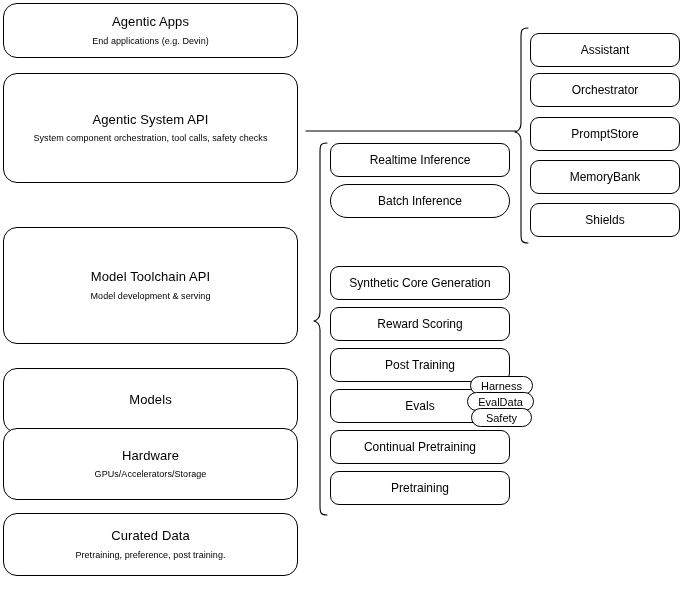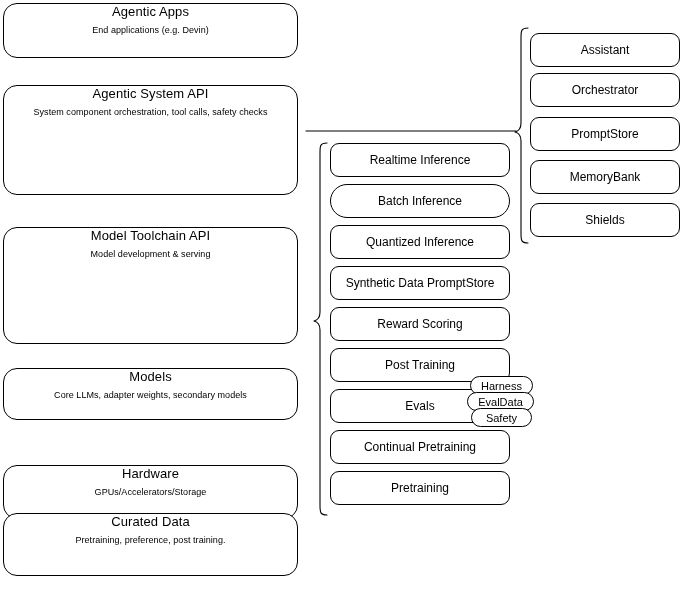--- a/index.html
+++ b/index.html
@@ -26,20 +26,21 @@
   
   .node {
     position: absolute;
     box-sizing: border-box;
     border: 1px solid #000000;
     border-radius: 12px;
     background: #ffffff;
     display: flex;
     flex-direction: column;
     align-items: center;
+    justify-content: center;
     text-align: center;
     line-height: 1.25;
   }
 
   
   .layer {
     left: 3px;
     width: 295px;
     border-radius: 14px;
   }
@@ -104,56 +105,52 @@
 </head>
 <body>
 
 <div id="diagram">
 
   <div class="node layer" style="top:3px;height:55px;">
     <div class="title">Agentic Apps</div>
     <div class="subtitle">End applications (e.g. Devin)</div>
   </div>
 
-  <div class="node layer" style="top:85px;height:110px;">
+  <div class="node layer" style="top:73px;height:110px;">
     <div class="title">Agentic System API</div>
     <div class="subtitle">System component orchestration, tool calls, safety checks</div>
   </div>
 
   <div class="node layer" style="top:227px;height:117px;">
     <div class="title">Model Toolchain API</div>
     <div class="subtitle">Model development &amp; serving</div>
   </div>
 
-  <div class="node layer" style="top:368px;height:52px;">
+  <div class="node layer" style="top:368px;height:65px;">
     <div class="title">Models</div>
-    <div class="subtitle">Core LLMs, adapter weights, secondary models</div>
-  </div>
-
-  <div class="node layer" style="top:465px;height:54px;">
+  </div>
+
+  <div class="node layer" style="top:428px;height:72px;">
     <div class="title">Hardware</div>
     <div class="subtitle">GPUs/Accelerators/Storage</div>
   </div>
 
   <div class="node layer" style="top:501px;height:63px;margin-top:12px;">
     <div class="title">Curated Data</div>
     <div class="subtitle">Pretraining, preference, post training.</div>
   </div>
 
   <div class="node chip chip-mid" style="top:143px;">
     <span>Realtime Inference</span>
   </div>
   <div class="node chip chip-mid" style="top:184px;border-radius:17px;">
     <span>Batch Inference</span>
   </div>
-  <div class="node chip chip-mid" style="top:225px;">
-    <span>Quantized Inference</span>
-  </div>
   <div class="node chip chip-mid" style="top:266px;">
-    <span>Synthetic Data PromptStore</span>
+    <span>Synthetic Core Generation</span>
   </div>
   <div class="node chip chip-mid" style="top:307px;">
     <span>Reward Scoring</span>
   </div>
   <div class="node chip chip-mid" style="top:348px;">
     <span>Post Training</span>
   </div>
   <div class="node chip chip-mid" style="top:389px;">
     <span>Evals</span>
   </div>

